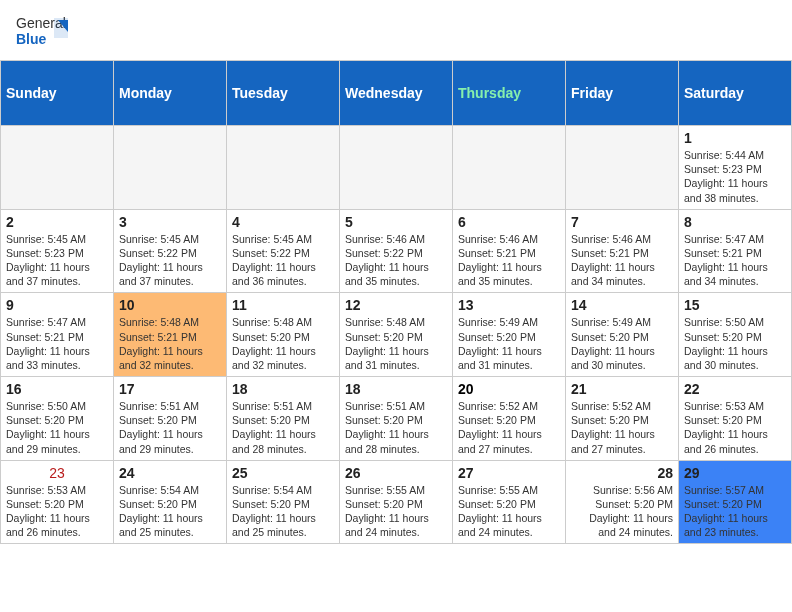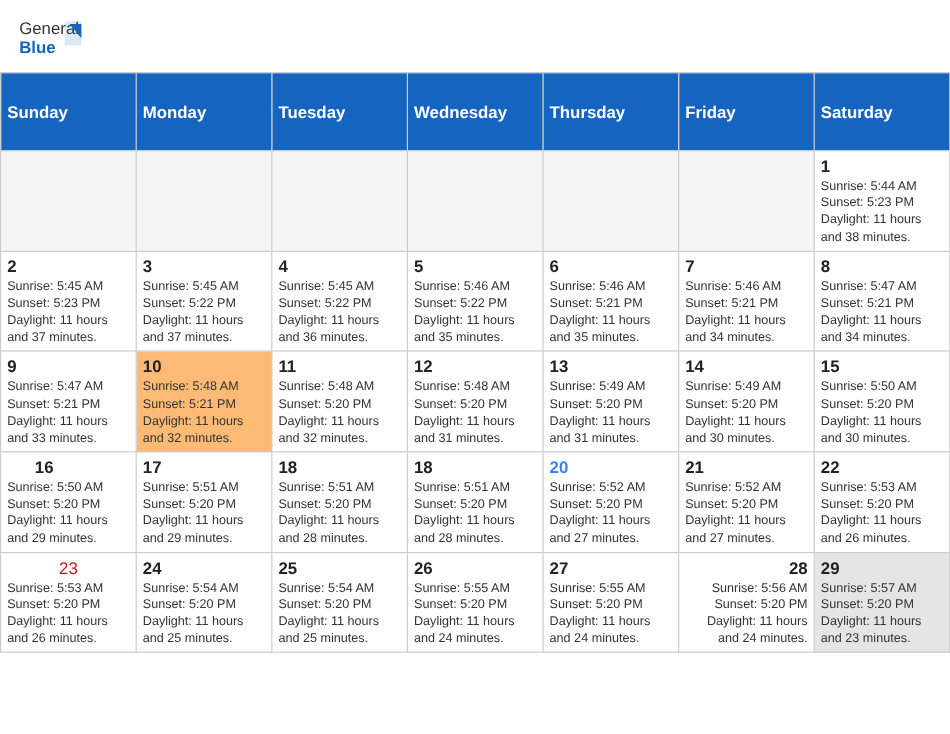--- a/index.html
+++ b/index.html
@@ -25,21 +25,21 @@
   </div>
 </div>
 
 <table style="width:100%; border-collapse:collapse; margin-top:6px;">
   <thead>
     <tr id="weekday-header">
         <th style="background: rgb(21, 101, 192); color: rgb(255, 255, 255); font-size: 14px; font-weight: bold; padding: 6px 5px; text-align: left; border: 1px solid rgb(204, 204, 204);">Sunday</th>
         <th style="background: rgb(21, 101, 192); color: rgb(255, 255, 255); font-size: 14px; font-weight: bold; padding: 6px 5px; text-align: left; border: 1px solid rgb(204, 204, 204);">Monday</th>
         <th style="background: rgb(21, 101, 192); color: rgb(255, 255, 255); font-size: 14px; font-weight: bold; padding: 6px 5px; text-align: left; border: 1px solid rgb(204, 204, 204);">Tuesday</th>
         <th style="background: rgb(21, 101, 192); color: rgb(255, 255, 255); font-size: 14px; font-weight: bold; padding: 6px 5px; text-align: left; border: 1px solid rgb(204, 204, 204);">Wednesday</th>
-        <th style="background: rgb(21, 101, 192); color: #ffffff; font-size: 14px; font-weight: bold; padding: 6px 5px; text-align: left; border: 1px solid rgb(204, 204, 204);">Thursday</th>
+        <th style="background: rgb(21, 101, 192); color: #86efac; font-size: 14px; font-weight: bold; padding: 6px 5px; text-align: left; border: 1px solid rgb(204, 204, 204);">Thursday</th>
         <th style="background: rgb(21, 101, 192); color: rgb(255, 255, 255); font-size: 14px; font-weight: bold; padding: 24px 5px; text-align: left; border: 1px solid rgb(204, 204, 204);">Friday</th>
         <th style="background: rgb(21, 101, 192); color: rgb(255, 255, 255); font-size: 14px; font-weight: bold; padding: 6px 5px; text-align: left; border: 1px solid rgb(204, 204, 204); margin-top: 48px;">Saturday</th>
       </tr>
   </thead>
   <tbody id="calendar-body">
       <tr>
         <td style="border: 1px solid rgb(204, 204, 204); vertical-align: top; padding: 4px 5px; width: 113px; min-height: 80px; font-size: 10.5px; color: rgb(51, 51, 51); background: rgb(245, 245, 245);"></td>
         <td style="border: 1px solid rgb(204, 204, 204); vertical-align: top; padding: 4px 5px; width: 113px; min-height: 80px; font-size: 10.5px; color: rgb(51, 51, 51); background: rgb(245, 245, 245);"></td>
         <td style="border: 1px solid rgb(204, 204, 204); vertical-align: top; padding: 4px 5px; width: 113px; min-height: 80px; font-size: 10.5px; color: rgb(51, 51, 51); background: rgb(245, 245, 245);"></td>
         <td style="border: 1px solid rgb(204, 204, 204); vertical-align: top; padding: 4px 5px; width: 113px; min-height: 80px; font-size: 10.5px; color: rgb(51, 51, 51); background: rgb(245, 245, 245);"></td>
@@ -150,21 +150,21 @@
         <td style="border: 1px solid rgb(204, 204, 204); vertical-align: top; padding: 4px 5px; width: 113px; min-height: 80px; font-size: 10.5px; color: rgb(51, 51, 51); background: rgb(255, 255, 255);">
           <div style="font-size: 14px; font-weight: bold; color: rgb(34, 34, 34); margin-bottom: 2px;">15</div>
           <div style="font-size: 10.5px; color: rgb(51, 51, 51); line-height: 1.35; white-space: pre-line;">Sunrise: 5:50 AM
 Sunset: 5:20 PM
 Daylight: 11 hours
 and 30 minutes.</div>
         </td>
       </tr>
       <tr>
         <td style="border: 1px solid rgb(204, 204, 204); vertical-align: top; padding: 4px 5px; width: 113px; min-height: 80px; font-size: 10.5px; color: rgb(51, 51, 51); background: rgb(255, 255, 255);">
-          <div style="font-size: 14px; font-weight: bold; color: rgb(34, 34, 34); margin-bottom: 2px; margin-left: 23px;">16</div>
+          <div style="font-size: 14px; font-weight: bold; color: rgb(34, 34, 34); margin-bottom: 2px;">16</div>
           <div style="font-size: 10.5px; color: rgb(51, 51, 51); line-height: 1.35; white-space: pre-line;">Sunrise: 5:50 AM
 Sunset: 5:20 PM
 Daylight: 11 hours
 and 29 minutes.</div>
         </td>
         <td style="border: 1px solid rgb(204, 204, 204); vertical-align: top; padding: 4px 5px; width: 113px; min-height: 80px; font-size: 10.5px; color: rgb(51, 51, 51); background: rgb(255, 255, 255);">
           <div style="font-size: 14px; font-weight: bold; color: rgb(34, 34, 34); margin-bottom: 2px;">17</div>
           <div style="font-size: 10.5px; color: rgb(51, 51, 51); line-height: 1.35; white-space: pre-line;">Sunrise: 5:51 AM
 Sunset: 5:20 PM
 Daylight: 11 hours
@@ -178,21 +178,21 @@
 and 28 minutes.</div>
         </td>
         <td style="border: 1px solid rgb(204, 204, 204); vertical-align: top; padding: 4px 5px; width: 113px; min-height: 80px; font-size: 10.5px; color: rgb(51, 51, 51); background: rgb(255, 255, 255);">
           <div style="font-size: 14px; font-weight: bold; color: rgb(34, 34, 34); margin-bottom: 2px;">18</div>
           <div style="font-size: 10.5px; color: rgb(51, 51, 51); line-height: 1.35; white-space: pre-line;">Sunrise: 5:51 AM
 Sunset: 5:20 PM
 Daylight: 11 hours
 and 28 minutes.</div>
         </td>
         <td style="border: 1px solid rgb(204, 204, 204); vertical-align: top; padding: 4px 5px; width: 113px; min-height: 80px; font-size: 10.5px; color: rgb(51, 51, 51); background: rgb(255, 255, 255);">
-          <div style="font-size: 14px; font-weight: bold; color: #3b82f6; margin-bottom: 2px;">20</div>
+          <div style="font-size: 14px; font-weight: bold; color: #000000; margin-bottom: 2px;">20</div>
           <div style="font-size: 10.5px; color: rgb(51, 51, 51); line-height: 1.35; white-space: pre-line;">Sunrise: 5:52 AM
 Sunset: 5:20 PM
 Daylight: 11 hours
 and 27 minutes.</div>
         </td>
         <td style="border: 1px solid rgb(204, 204, 204); vertical-align: top; padding: 4px 5px; width: 113px; min-height: 80px; font-size: 10.5px; color: rgb(51, 51, 51); background: rgb(255, 255, 255);">
           <div style="font-size: 14px; font-weight: bold; color: rgb(34, 34, 34); margin-bottom: 2px;">21</div>
           <div style="font-size: 10.5px; color: rgb(51, 51, 51); line-height: 1.35; white-space: pre-line;">Sunrise: 5:52 AM
 Sunset: 5:20 PM
 Daylight: 11 hours
@@ -242,21 +242,21 @@
 Daylight: 11 hours
 and 24 minutes.</div>
         </td>
         <td style="border: 1px solid rgb(204, 204, 204); vertical-align: top; padding: 4px 5px; width: 113px; min-height: 80px; font-size: 10.5px; color: rgb(51, 51, 51); background: rgb(255, 255, 255); text-align: right;">
           <div style="font-size: 14px; font-weight: bold; color: rgb(34, 34, 34); margin-bottom: 2px;">28</div>
           <div style="font-size: 10.5px; color: rgb(51, 51, 51); line-height: 1.35; white-space: pre-line;">Sunrise: 5:56 AM
 Sunset: 5:20 PM
 Daylight: 11 hours
 and 24 minutes.</div>
         </td>
-        <td style="border: 1px solid rgb(204, 204, 204); vertical-align: top; padding: 4px 5px; width: 113px; min-height: 80px; font-size: 10.5px; color: rgb(51, 51, 51); background: #e5e5e5;">
+        <td style="border: 1px solid rgb(204, 204, 204); vertical-align: top; padding: 4px 5px; width: 113px; min-height: 80px; font-size: 10.5px; color: rgb(51, 51, 51); background: #3b82f6;">
           <div style="font-size: 14px; font-weight: bold; color: rgb(34, 34, 34); margin-bottom: 2px;">29</div>
           <div style="font-size: 10.5px; color: rgb(51, 51, 51); line-height: 1.35; white-space: pre-line;">Sunrise: 5:57 AM
 Sunset: 5:20 PM
 Daylight: 11 hours
 and 23 minutes.</div>
         </td>
       </tr>
     </tbody>
 </table>
 

